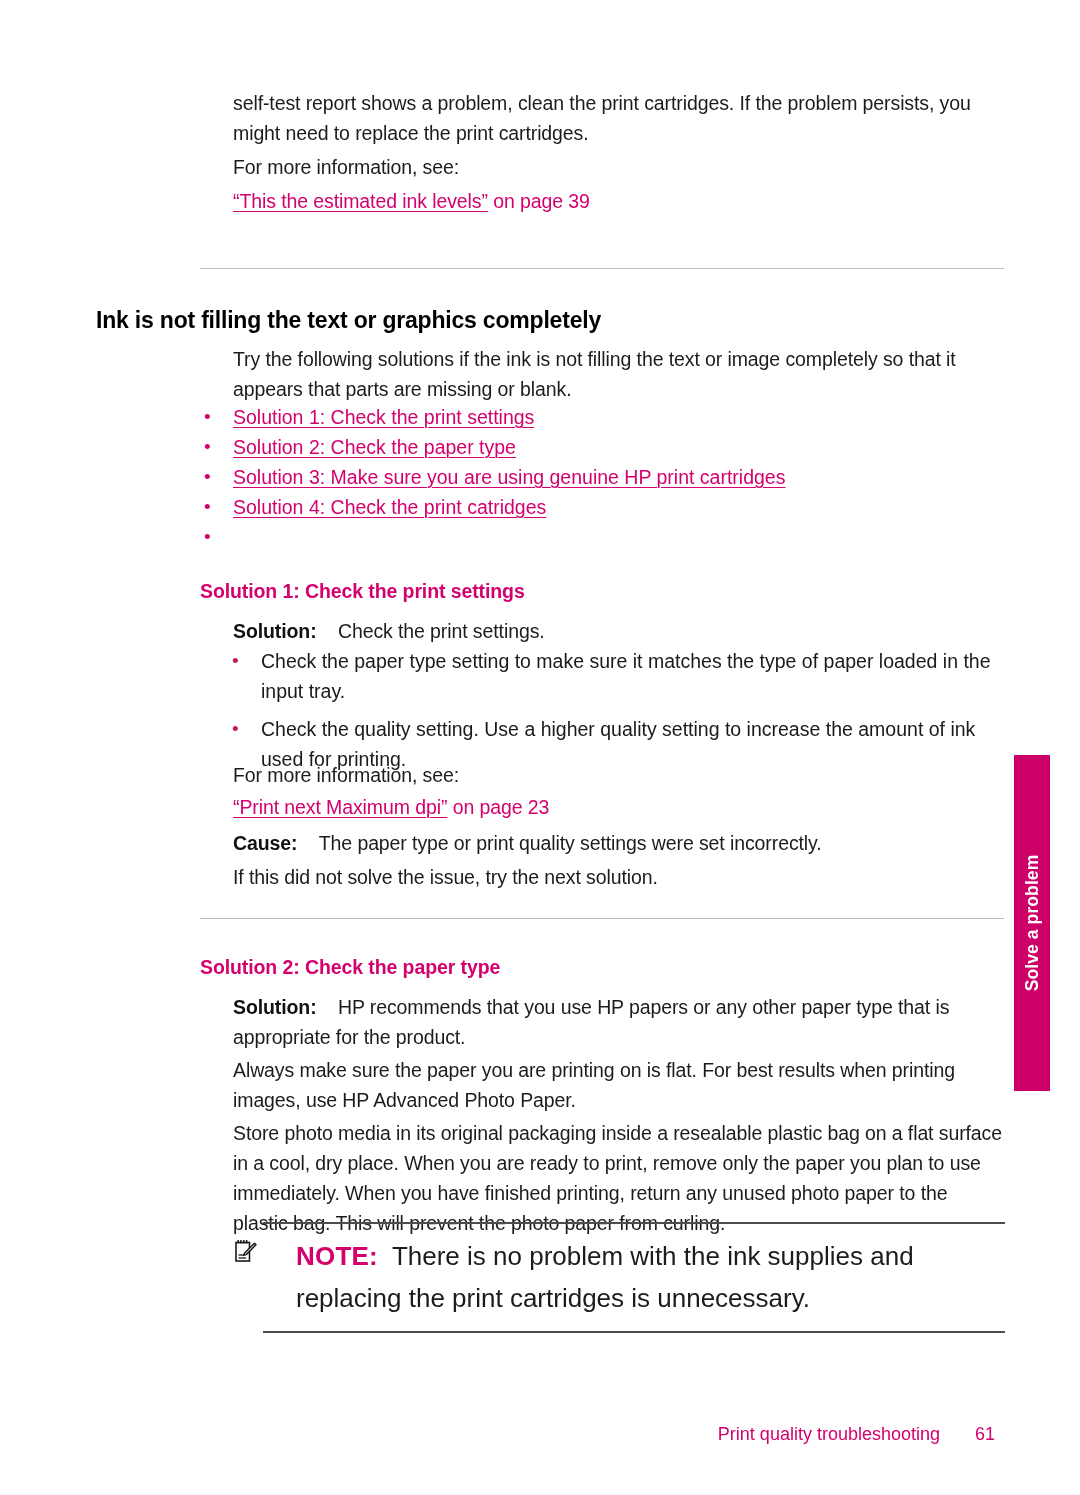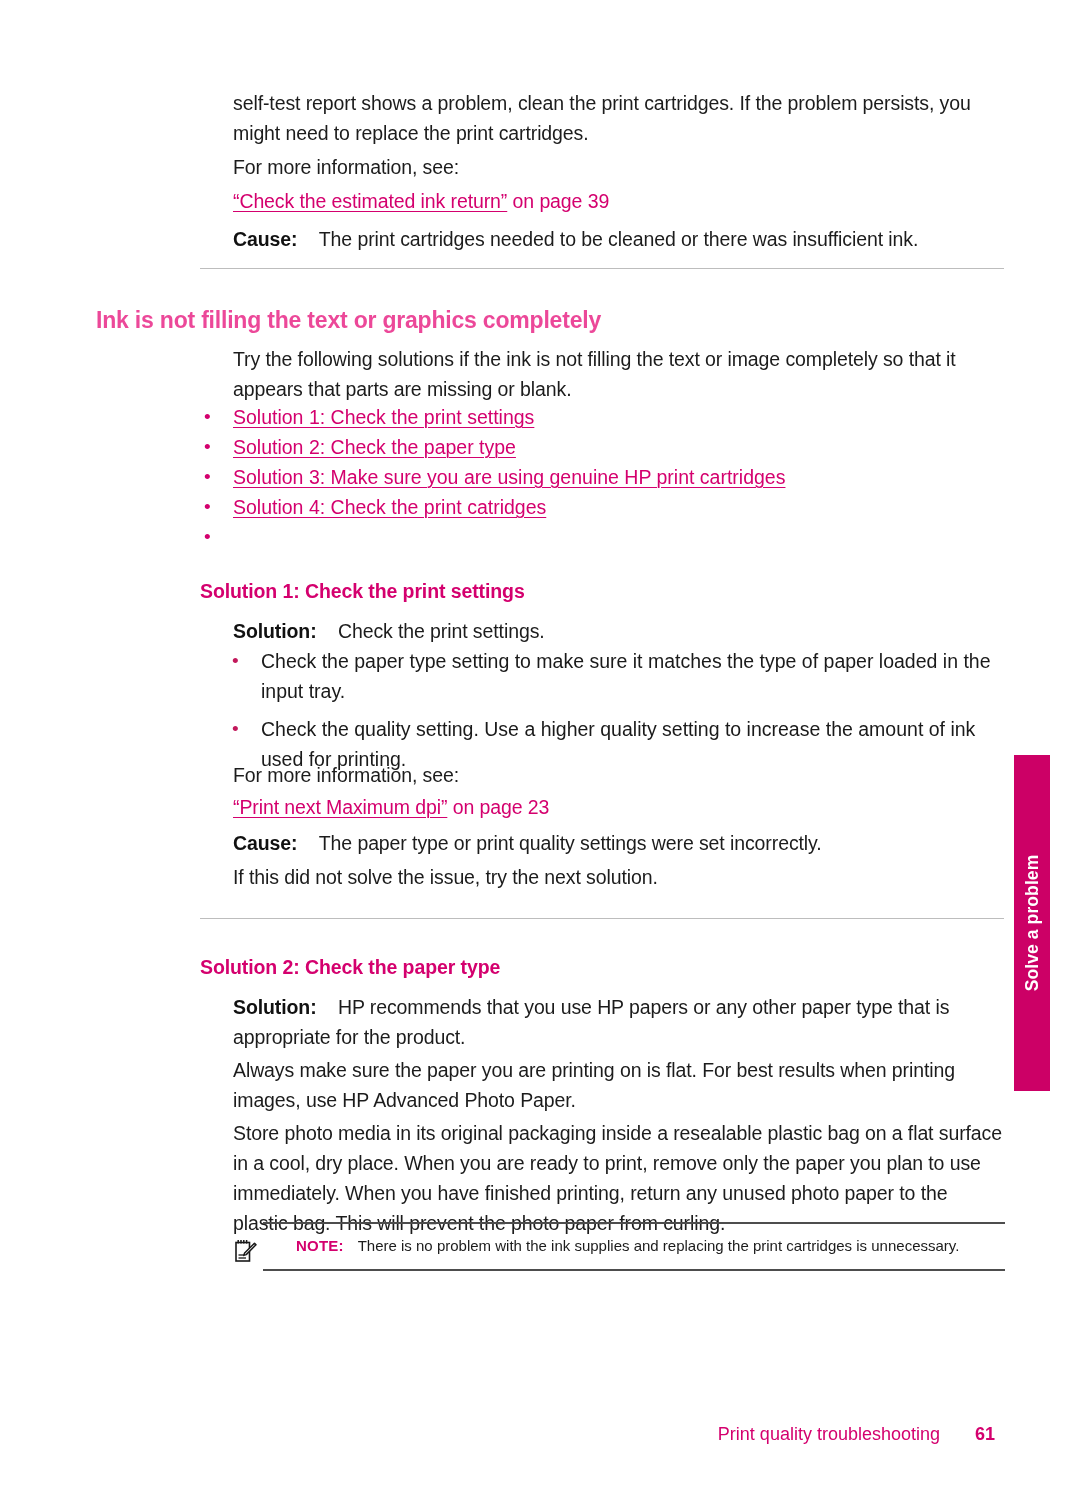--- a/index.html
+++ b/index.html
@@ -51,21 +51,21 @@
     font-weight: bold;
     color: #111111;
   }
 
   
   .h1-magenta {
     position: absolute;
     left: 96px;
     font-size: 23px;
     font-weight: bold;
-    color: #ec4899;
+    color: #000000;
     letter-spacing: -0.2px;
   }
 
   
   .h2-magenta {
     position: absolute;
     left: 200px;
     font-size: 19.5px;
     font-weight: bold;
     color: #d4006e;
@@ -121,22 +121,22 @@
     top: 4px;
     width: 22px;
     height: 24px;
   }
   .note-label {
     font-weight: bold;
     color: #d4006e;
     letter-spacing: 0.2px;
   }
   .note-text {
-    font-size: 15px;
-    line-height: 22px;
+    font-size: 26px;
+    line-height: 42px;
     color: #1c1c1c;
   }
 
   
   .side-tab {
     position: absolute;
     left: 1014px;
     top: 755px;
     width: 36px;
     height: 336px;
@@ -168,40 +168,35 @@
   .footer-title {
     position: absolute;
     right: 140px;
     top: 0;
     white-space: nowrap;
   }
   .footer-page {
     position: absolute;
     left: 975px;
     top: 0;
-    font-weight: bold;
   }
 </style>
 </head>
 <body>
 
 <div class="page">
 
   <div class="body-text indent-1" style="top:88px;">self-test report shows a problem, clean the print cartridges. If the problem persists, you might need to replace the print cartridges.</div>
 
   <div class="body-text indent-1" style="top:152px;">For more information, see:</div>
 
   <div class="body-text indent-1" style="top:186px;">
-    <a href="#" class="link">“Check the estimated ink return”</a><span class="link-tail"> on page 39</span>
-  </div>
-
-  <div class="body-text indent-1" style="top:224px;">
-    <span class="runin">Cause:</span>
-    <span style="display:inline-block;width:16px;"></span><span>The print cartridges needed to be cleaned or there was insufficient ink.</span>
-  </div>
+    <a href="#" class="link">“This the estimated ink levels”</a><span class="link-tail"> on page 39</span>
+  </div>
+
 
   <div class="rule-light" style="left:200px; top:268px; width:804px;"></div>
 
   <h1 class="h1-magenta" style="top:307px; margin:0;">Ink is not filling the text or graphics completely</h1>
 
   <div class="body-text indent-1" style="top:344px; width:780px;">Try the following solutions if the ink is not filling the text or image completely so that it appears that parts are missing or blank.</div>
 
   <ul class="blist" style="left:200px; top:402px; width:800px;">
     <li>
       <span class="bullet">•</span>

